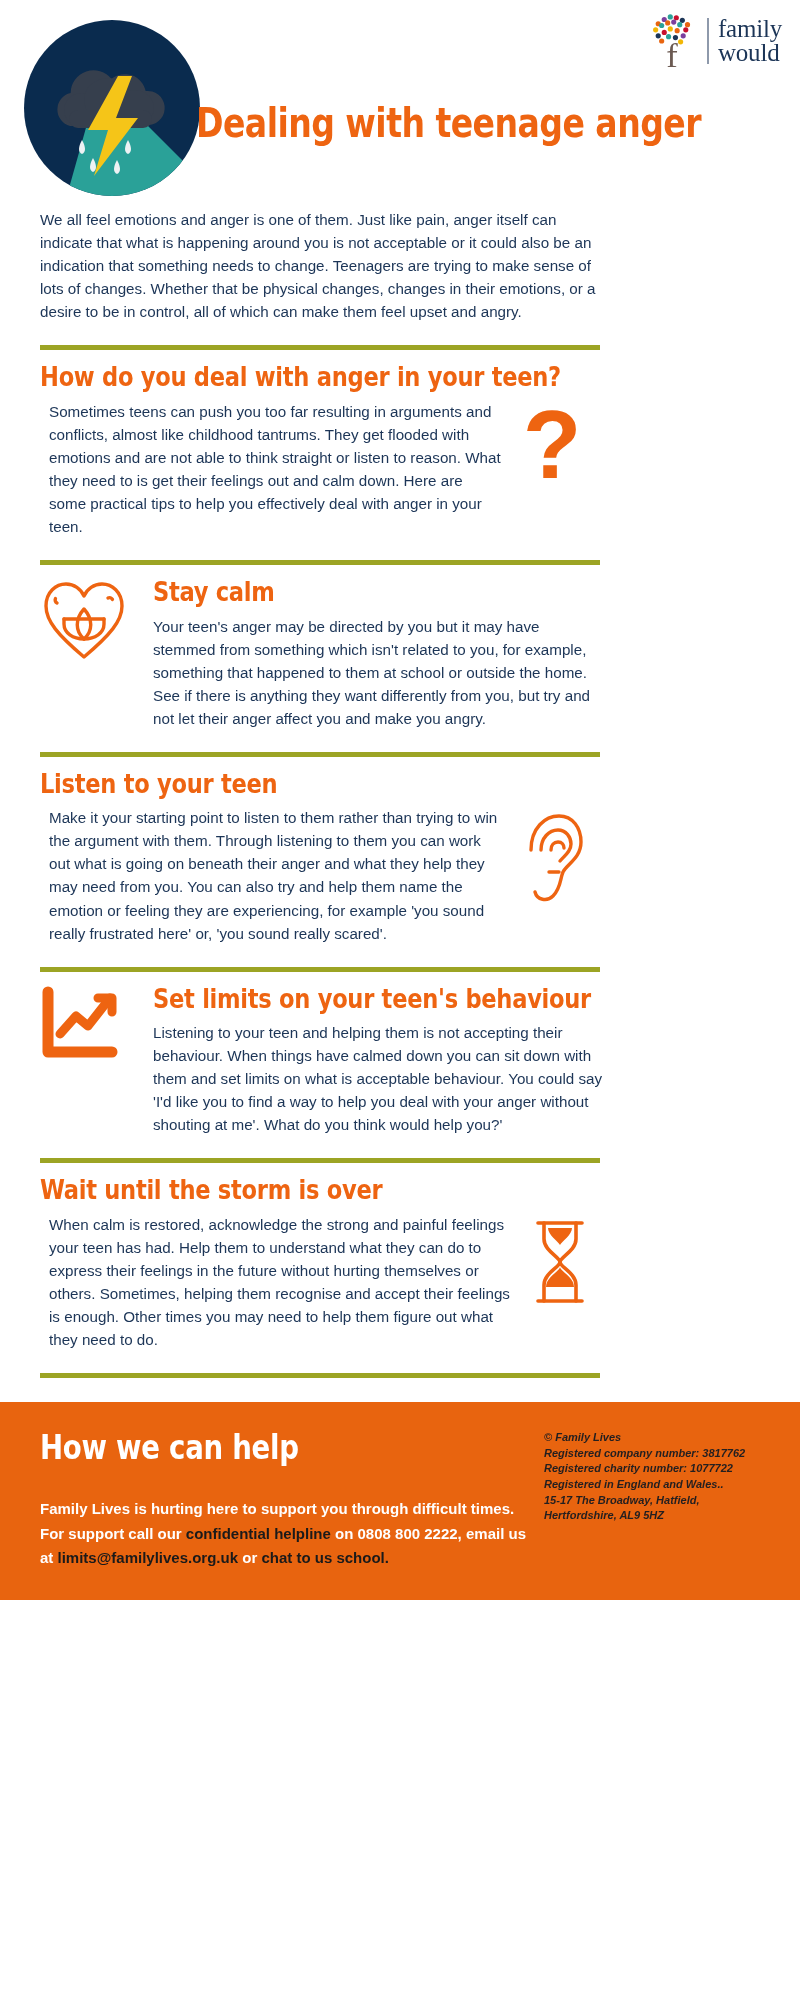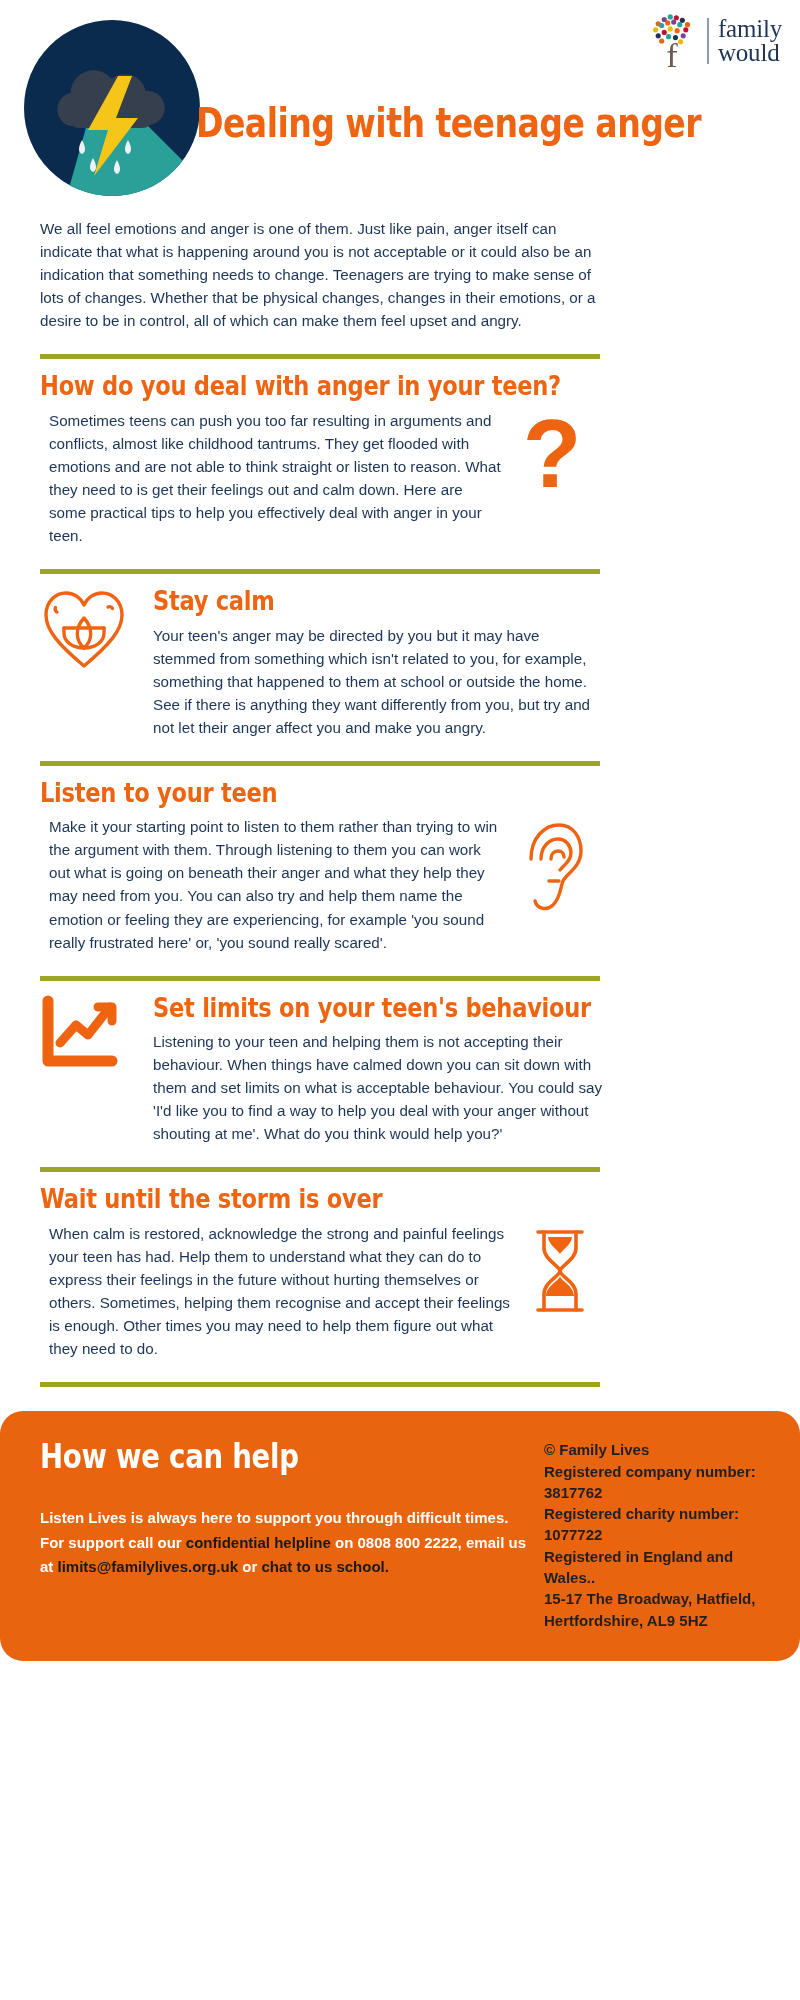--- a/index.html
+++ b/index.html
@@ -60,21 +60,21 @@
     font-weight: bold;
     font-size: 40px;
     letter-spacing: -0.6px;
     transform: scaleX(0.92);
     transform-origin: left center;
     white-space: nowrap;
   }
 
   
   .intro {
-    margin: 17px 40px 0 40px;
+    margin: 8px 40px 0 40px;
     width: 560px;
   }
   p.body-text {
     color: #1c3557;
     font-size: 15.2px;
     line-height: 1.52;
   }
 
   .divider {
     height: 5px;
@@ -125,21 +125,20 @@
 
   .indent-text { width: 450px; }
 
   
   .footer {
     margin-top: 24px;
     background: #e8640f;
     padding: 26px 40px 30px 40px;
     display: flex;
     min-height: 185px;
-    border-radius: 23px;
   }
   .footer-left { flex: 0 0 490px; }
   .footer-title {
     color: #ffffff;
     font-family: "Liberation Sans Narrow", "DejaVu Sans Condensed", "Liberation Sans", sans-serif;
     font-weight: bold;
     font-size: 33px;
     letter-spacing: -0.3px;
     transform: scaleX(0.93);
     transform-origin: left center;
@@ -148,25 +147,26 @@
   .footer-body {
     color: #ffffff;
     font-size: 15px;
     font-weight: bold;
     line-height: 1.62;
   }
   .footer-body .em { color: #1a1a1a; }
   .footer-legal {
     flex: 1;
     color: #231f20;
-    font-size: 15px;
+    font-size: 11px;
     font-weight: bold;
     line-height: 1.42;
     padding-left: 14px;
     padding-top: 2px;
+    font-style: italic;
   }
 
   svg { display: block; }
 </style>
 </head>
 <body>
 
 <div class="page">
 
   <div class="header">
@@ -352,21 +352,21 @@
       </div>
     </div>
   </div>
 
   <div class="divider"></div>
 
   <div class="footer">
     <div class="footer-left">
       <div class="footer-title">How we can help</div>
       <div class="footer-body">
-        <span>Listen Lives is always here to support you through difficult times. For support call our </span><span class="em">confidential helpline</span><span> on 0808 800 2222, email us at </span><span class="em">limits@familylives.org.uk</span><span> or </span><span class="em">chat to us school.</span>
+        <span>Family Lives is hurting here to support you through difficult times. For support call our </span><span class="em">confidential helpline</span><span> on 0808 800 2222, email us at </span><span class="em">limits@familylives.org.uk</span><span> or </span><span class="em">chat to us school.</span>
       </div>
     </div>
     <div class="footer-legal" style="white-space:pre-line;">© Family Lives
 Registered company number: 3817762
 Registered charity number: 1077722
 Registered in England and Wales..
 15-17 The Broadway, Hatfield, Hertfordshire, AL9 5HZ</div>
   </div>
 
 </div>

